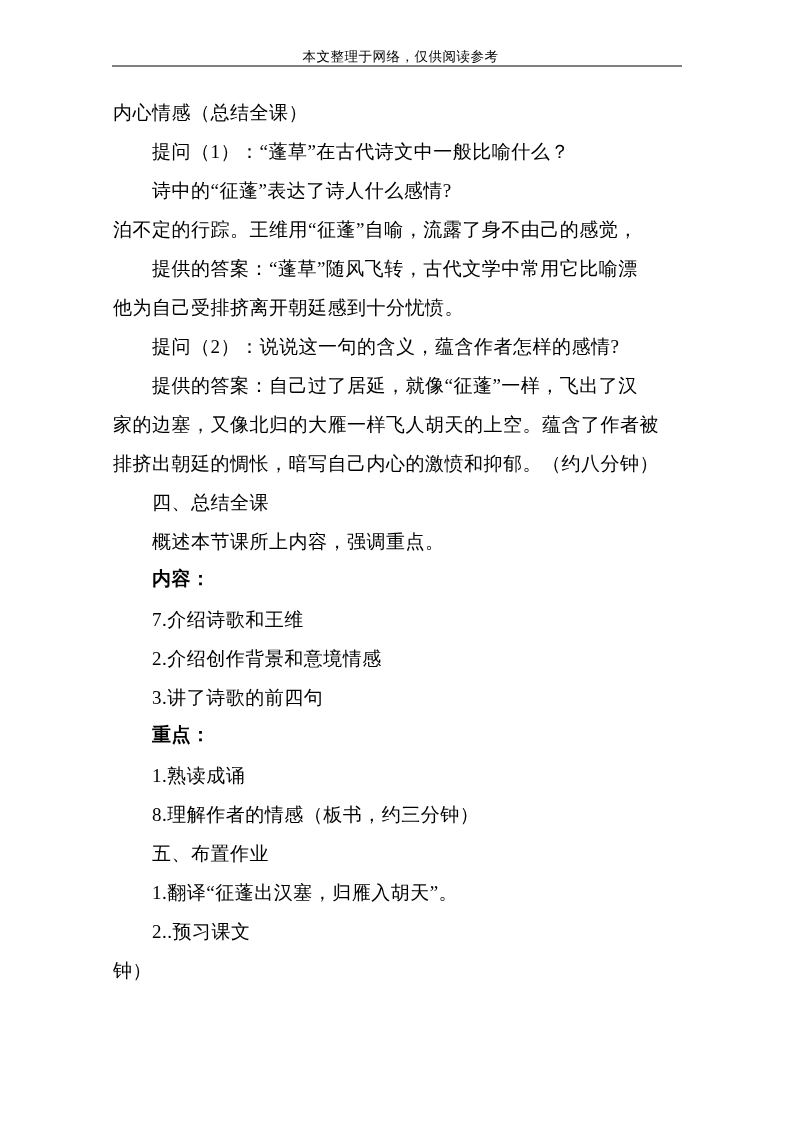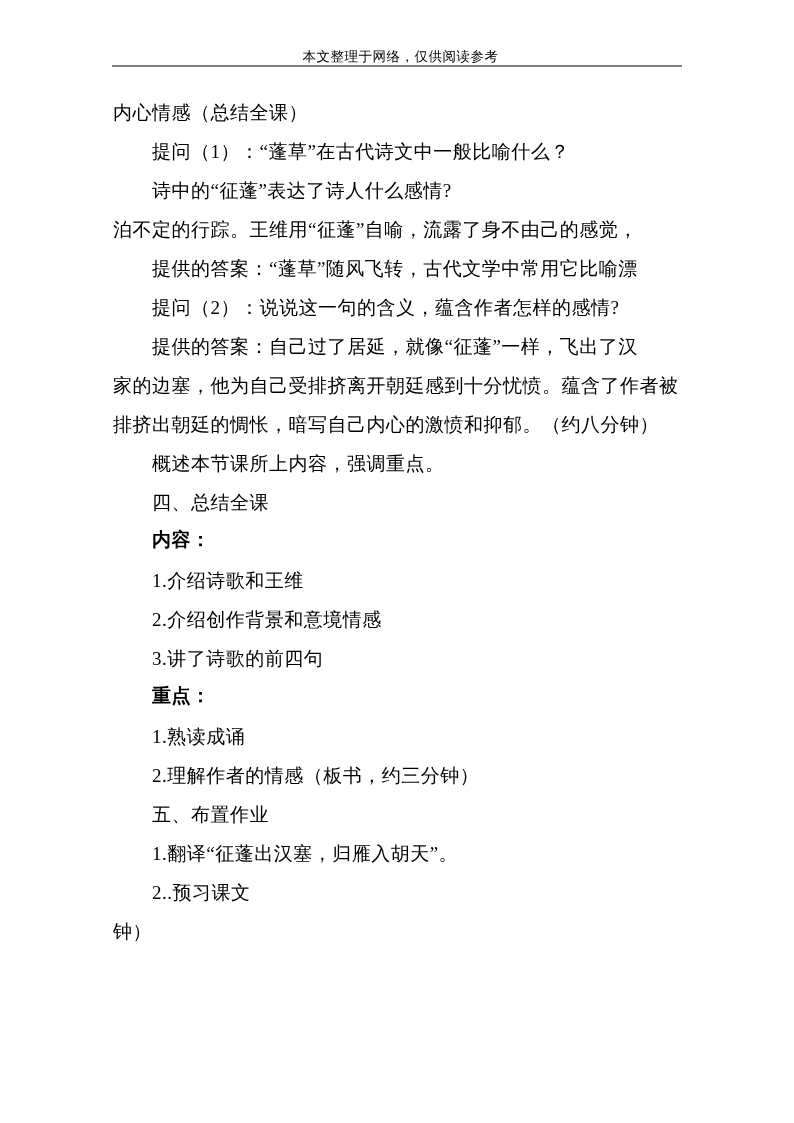--- a/index.html
+++ b/index.html
@@ -62,31 +62,32 @@
   <div class="header">
     <div class="header-text">本文整理于网络，仅供阅读参考</div>
     <div class="header-divider" style="background: rgb(128, 128, 128);"></div>
   </div>
   <div class="doc-body">
       <div class="line">内心情感（总结全课）</div>
       <div class="line indent">提问（1）：“蓬草”在古代诗文中一般比喻什么？</div>
       <div class="line indent">诗中的“征蓬”表达了诗人什么感情?</div>
       <div class="line">泊不定的行踪。王维用“征蓬”自喻，流露了身不由己的感觉，</div>
       <div class="line indent">提供的答案：“蓬草”随风飞转，古代文学中常用它比喻漂</div>
+      <div class="line">他为自己受排挤离开朝廷感到十分忧愤。</div>
       <div class="line indent">提问（2）：说说这一句的含义，蕴含作者怎样的感情?</div>
       <div class="line indent">提供的答案：自己过了居延，就像“征蓬”一样，飞出了汉</div>
-      <div class="line">家的边塞，他为自己受排挤离开朝廷感到十分忧愤。蕴含了作者被</div>
+      <div class="line">家的边塞，又像北归的大雁一样飞人胡天的上空。蕴含了作者被</div>
       <div class="line">排挤出朝廷的惆怅，暗写自己内心的激愤和抑郁。（约八分钟）</div>
+      <div class="line indent">四、总结全课</div>
       <div class="line indent">概述本节课所上内容，强调重点。</div>
-      <div class="line indent">四、总结全课</div>
       <div class="line indent bold">内容：</div>
-      <div class="line indent">1.介绍诗歌和王维</div>
+      <div class="line indent">7.介绍诗歌和王维</div>
       <div class="line indent">2.介绍创作背景和意境情感</div>
       <div class="line indent">3.讲了诗歌的前四句</div>
       <div class="line indent bold">重点：</div>
       <div class="line indent">1.熟读成诵</div>
-      <div class="line indent">2.理解作者的情感（板书，约三分钟）</div>
+      <div class="line indent">8.理解作者的情感（板书，约三分钟）</div>
       <div class="line indent">五、布置作业</div>
       <div class="line indent">1.翻译“征蓬出汉塞，归雁入胡天”。</div>
       <div class="line indent">2..预习课文</div>
       <div class="line">钟）</div>
     </div>
 </div>
 
 </body></html>

